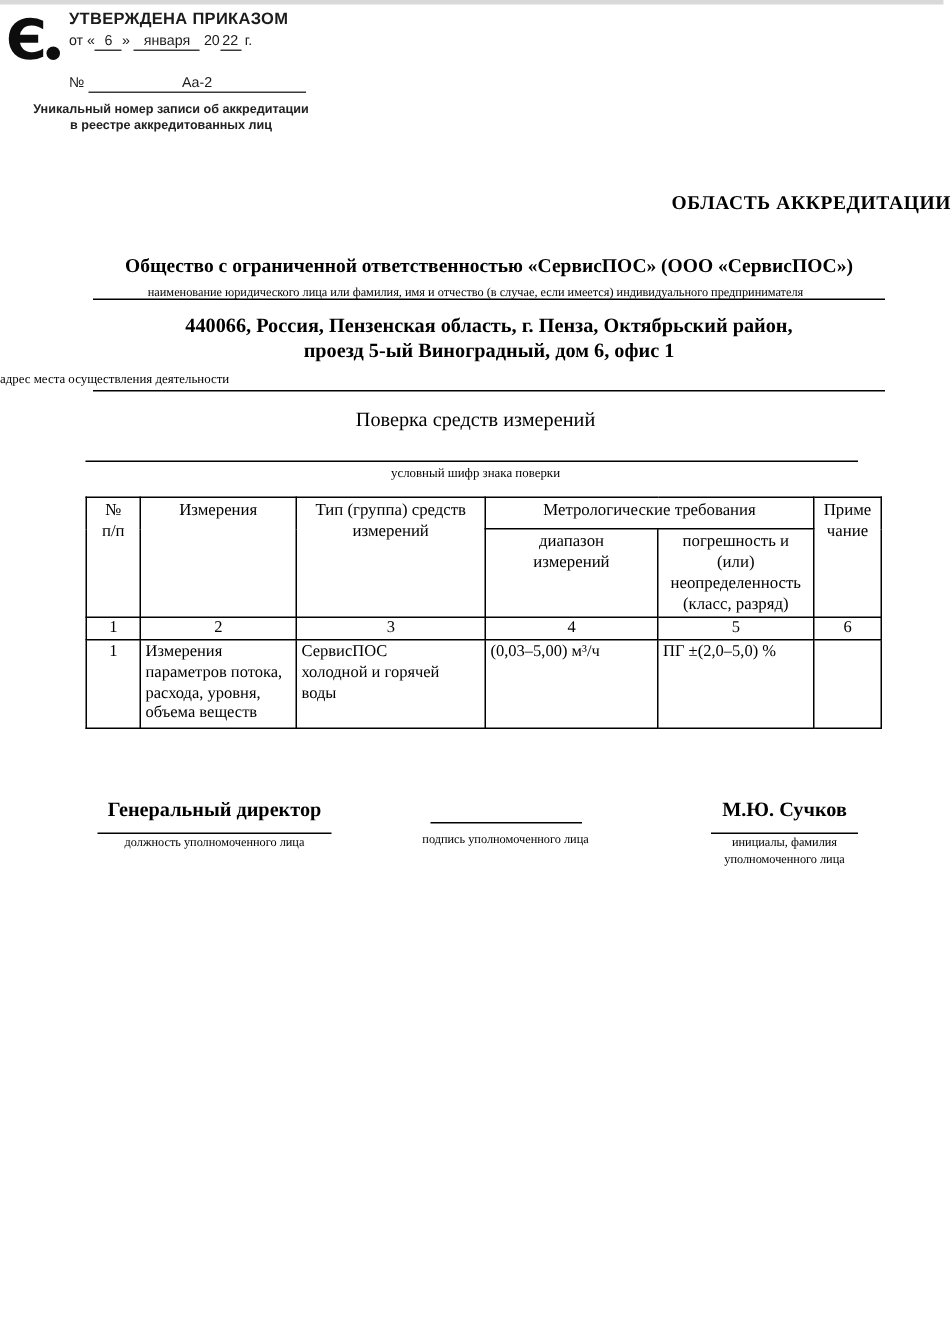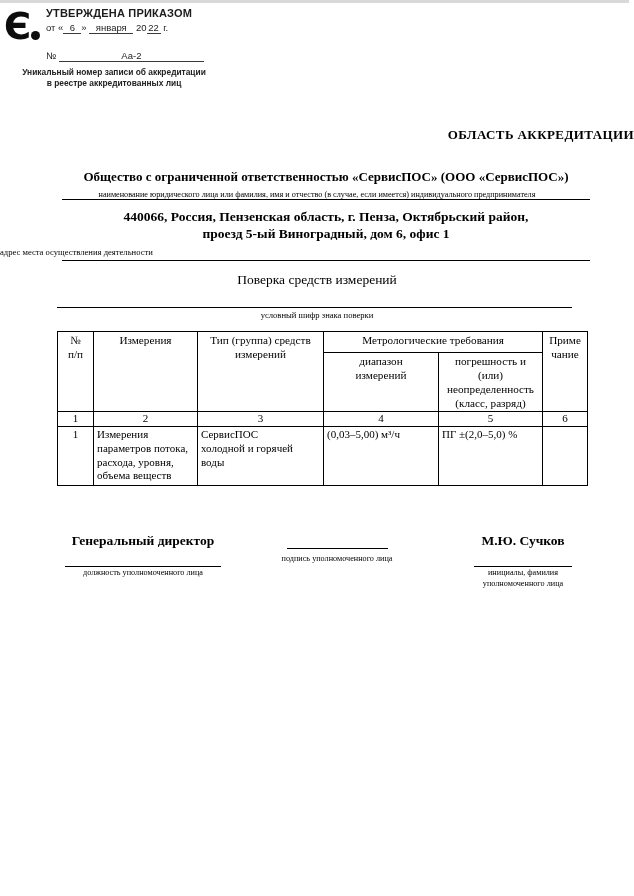--- a/index.html
+++ b/index.html
@@ -60,21 +60,21 @@
   td.c-num{text-align:center;}
   td.c-range, td.c-err{padding-left:6px;}
 
   
   .sigs{position:absolute;top:531px;left:0;width:100%;height:48px;}
   .sig-col{position:absolute;text-align:center;}
   .sig-left{left:64px;width:158px;}
   .sig-mid{left:258px;width:158px;}
   .sig-right{left:458px;width:130px;}
   .sig-value{display:inline-block;font-size:13.5px;font-weight:bold;
-             border-bottom:1px solid #000;padding:0 7px 17px 7px;}
+             border-bottom:1px solid #000;padding:0 7px 7px 7px;}
   .sig-blank{display:inline-block;width:101px;height:17px;border-bottom:1px solid #000;}
   .sig-caption{font-size:8.2px;line-height:1.3;margin-top:1px;}
 </style>
 </head>
 <body>
 
 <div class="page">
   <div class="topscan"></div>
 
   <div class="stamp">

